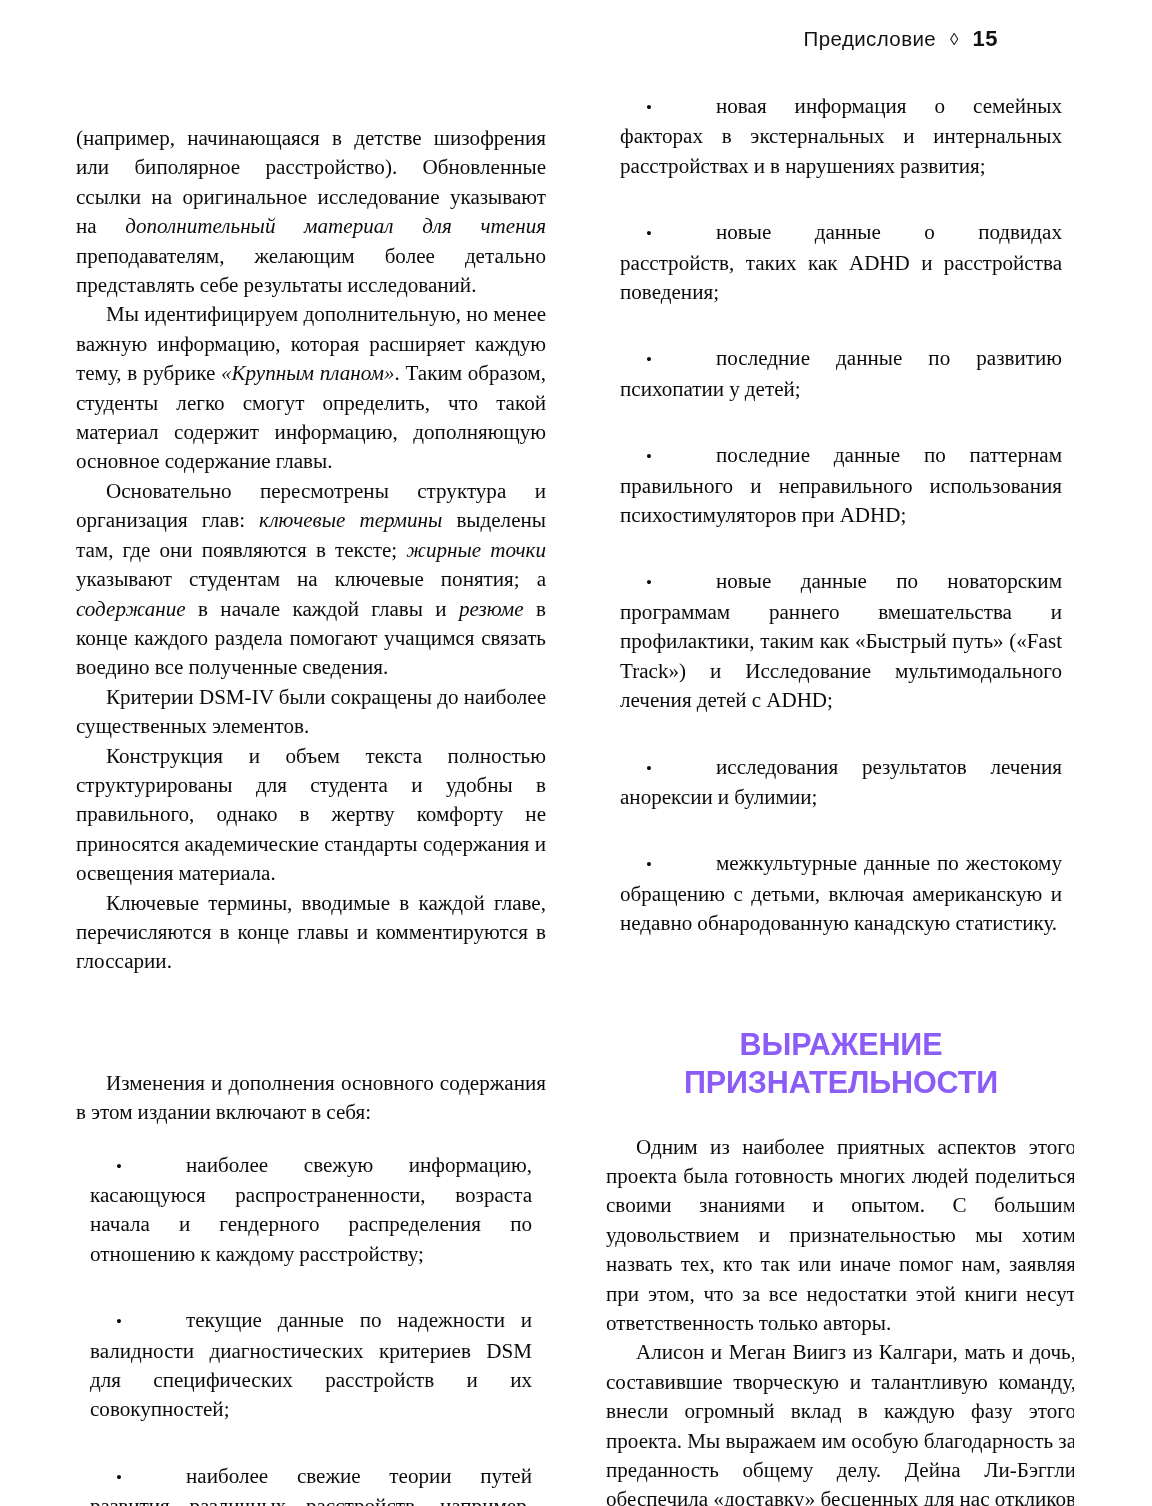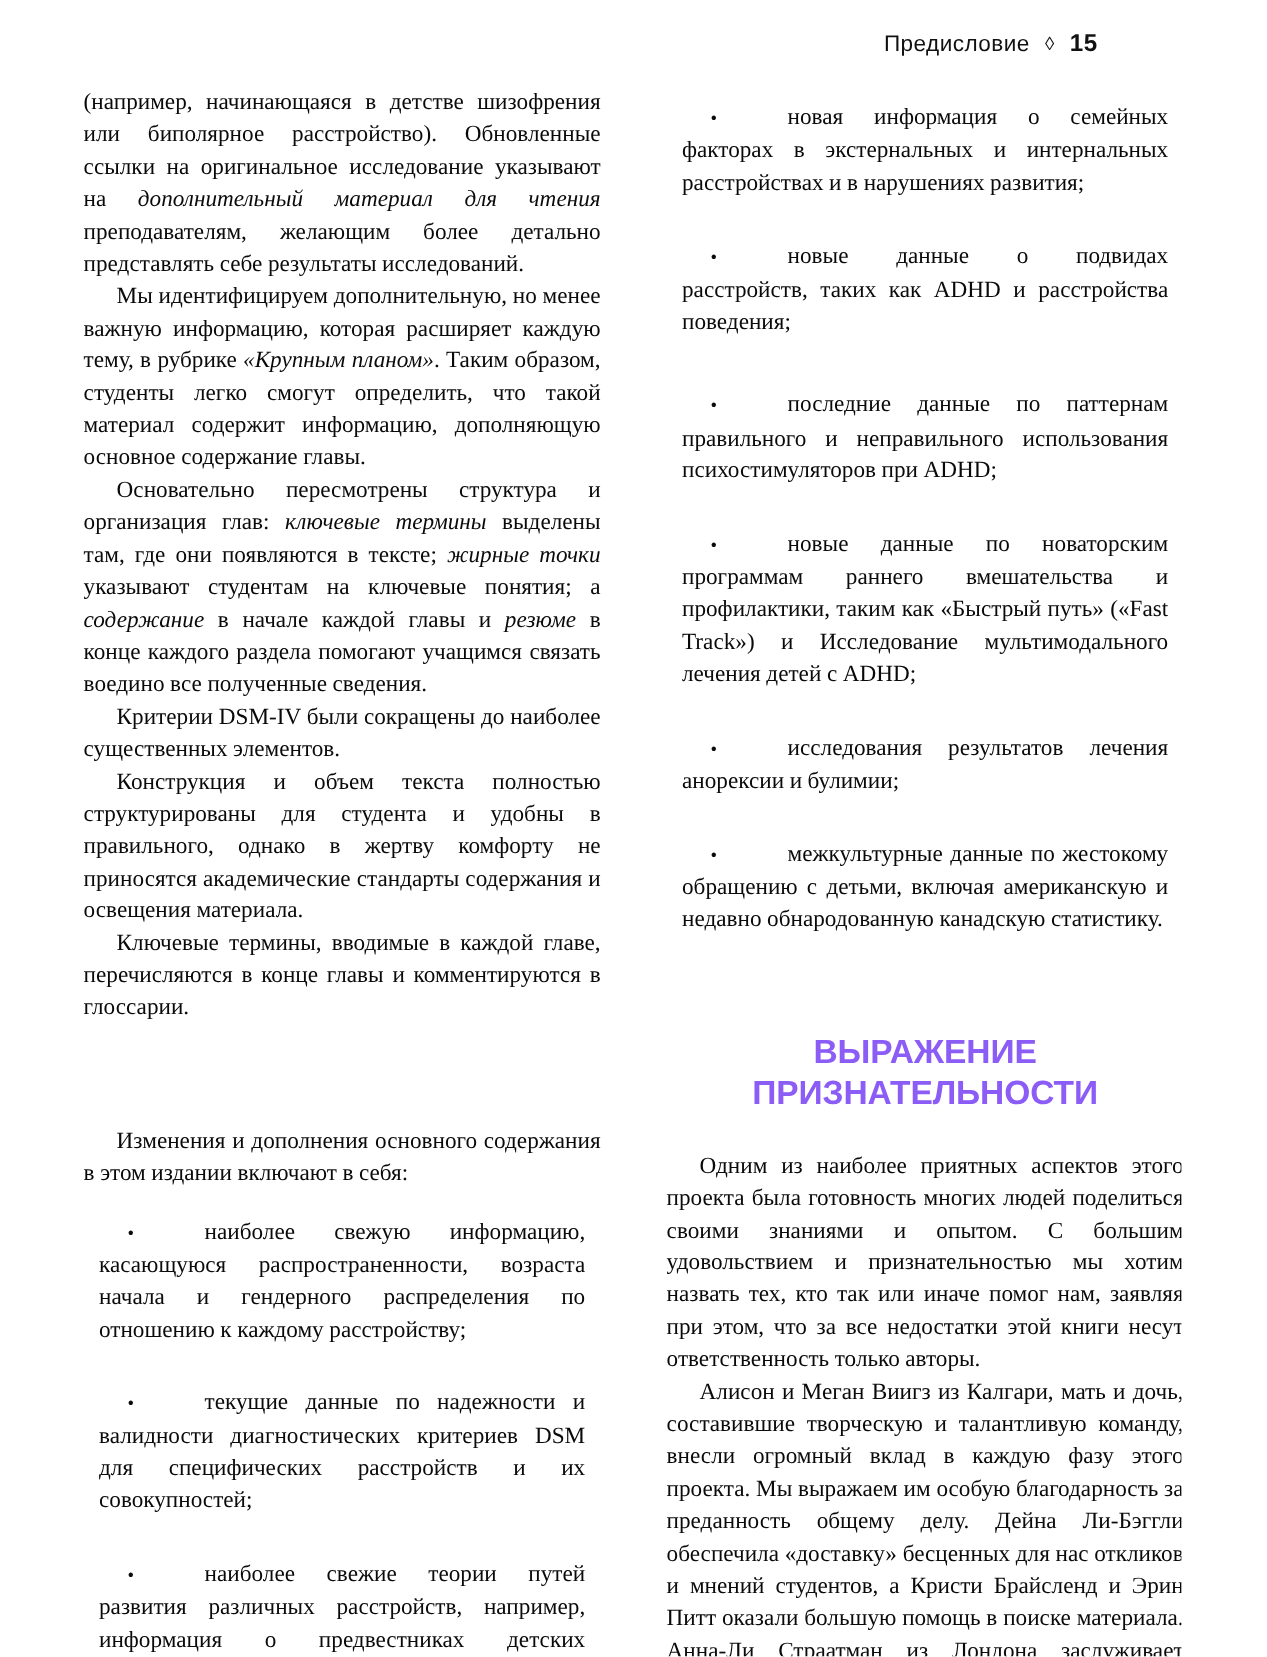--- a/index.html
+++ b/index.html
@@ -119,21 +119,21 @@
   <div class="running-head">
     <span class="rh-title">Предисловие</span>
     <span class="rh-diamond">◊</span>
     <span class="rh-page">15</span>
   </div>
 
   <div class="columns">
 
     <div class="col col-left">
 
-      <p style="text-indent:0;"><span>(например, начинающаяся в детстве шизофрения или биполярное расстройство). Обновленные ссылки на оригинальное исследование указывают на </span><i>дополнительный материал для чтения</i><span> преподавателям, желающим более детально представлять себе результаты исследований.</span></p>
+      <p style="text-indent:0;margin-top:46px;"><span>(например, начинающаяся в детстве шизофрения или биполярное расстройство). Обновленные ссылки на оригинальное исследование указывают на </span><i>дополнительный материал для чтения</i><span> преподавателям, желающим более детально представлять себе результаты исследований.</span></p>
 
       <p><span>Мы идентифицируем дополнительную, но менее важную информацию, которая расширяет каждую тему, в рубрике </span><i>«Крупным планом»</i><span>. Таким образом, студенты легко смогут определить, что такой материал содержит информацию, дополняющую основное содержание главы.</span></p>
 
       <p><span>Основательно пересмотрены структура и организация глав: </span><i>ключевые термины</i><span> выделены там, где они появляются в тексте; </span><i>жирные точки</i><span> указывают студентам на ключевые понятия; а </span><i>содержание</i><span> в начале каждой главы и </span><i>резюме</i><span> в конце каждого раздела помогают учащимся связать воедино все полученные сведения.</span></p>
 
       <p>Критерии DSM-IV были сокращены до наиболее существенных элементов.</p>
 
       <p>Конструкция и объем текста полностью структурированы для студента и удобны в правильного, однако в жертву комфорту не приносятся академические стандарты содержания и освещения материала.</p>
 
       <p>Ключевые термины, вводимые в каждой главе, перечисляются в конце главы и комментируются в глоссарии.</p>
@@ -157,20 +157,21 @@
     </div>
 
     <div class="col col-right">
 
       <p class="bullet"><span class="bullet-dot">•</span><span>новая информация о семейных факторах в экстернальных и интернальных расстройствах и в нарушениях развития;</span></p>
 
       <div class="sp-bullet"></div>
       <p class="bullet"><span class="bullet-dot">•</span><span>новые данные о подвидах расстройств, таких как ADHD и расстройства поведения;</span></p>
 
       <div class="sp-bullet"></div>
+      <p class="bullet"><span class="bullet-dot">•</span><span>последние данные по развитию психопатии у детей;</span></p>
 
       <div class="sp-bullet"></div>
       <p class="bullet"><span class="bullet-dot">•</span><span>последние данные по паттернам правильного и неправильного использования психостимуляторов при ADHD;</span></p>
 
       <div class="sp-bullet"></div>
       <p class="bullet"><span class="bullet-dot">•</span><span>новые данные по новаторским программам раннего вмешательства и профилактики, таким как «Быстрый путь» («Fast Track») и Исследование мультимодального лечения детей с ADHD;</span></p>
 
       <div class="sp-bullet"></div>
       <p class="bullet"><span class="bullet-dot">•</span><span>исследования результатов лечения анорексии и булимии;</span></p>
 

